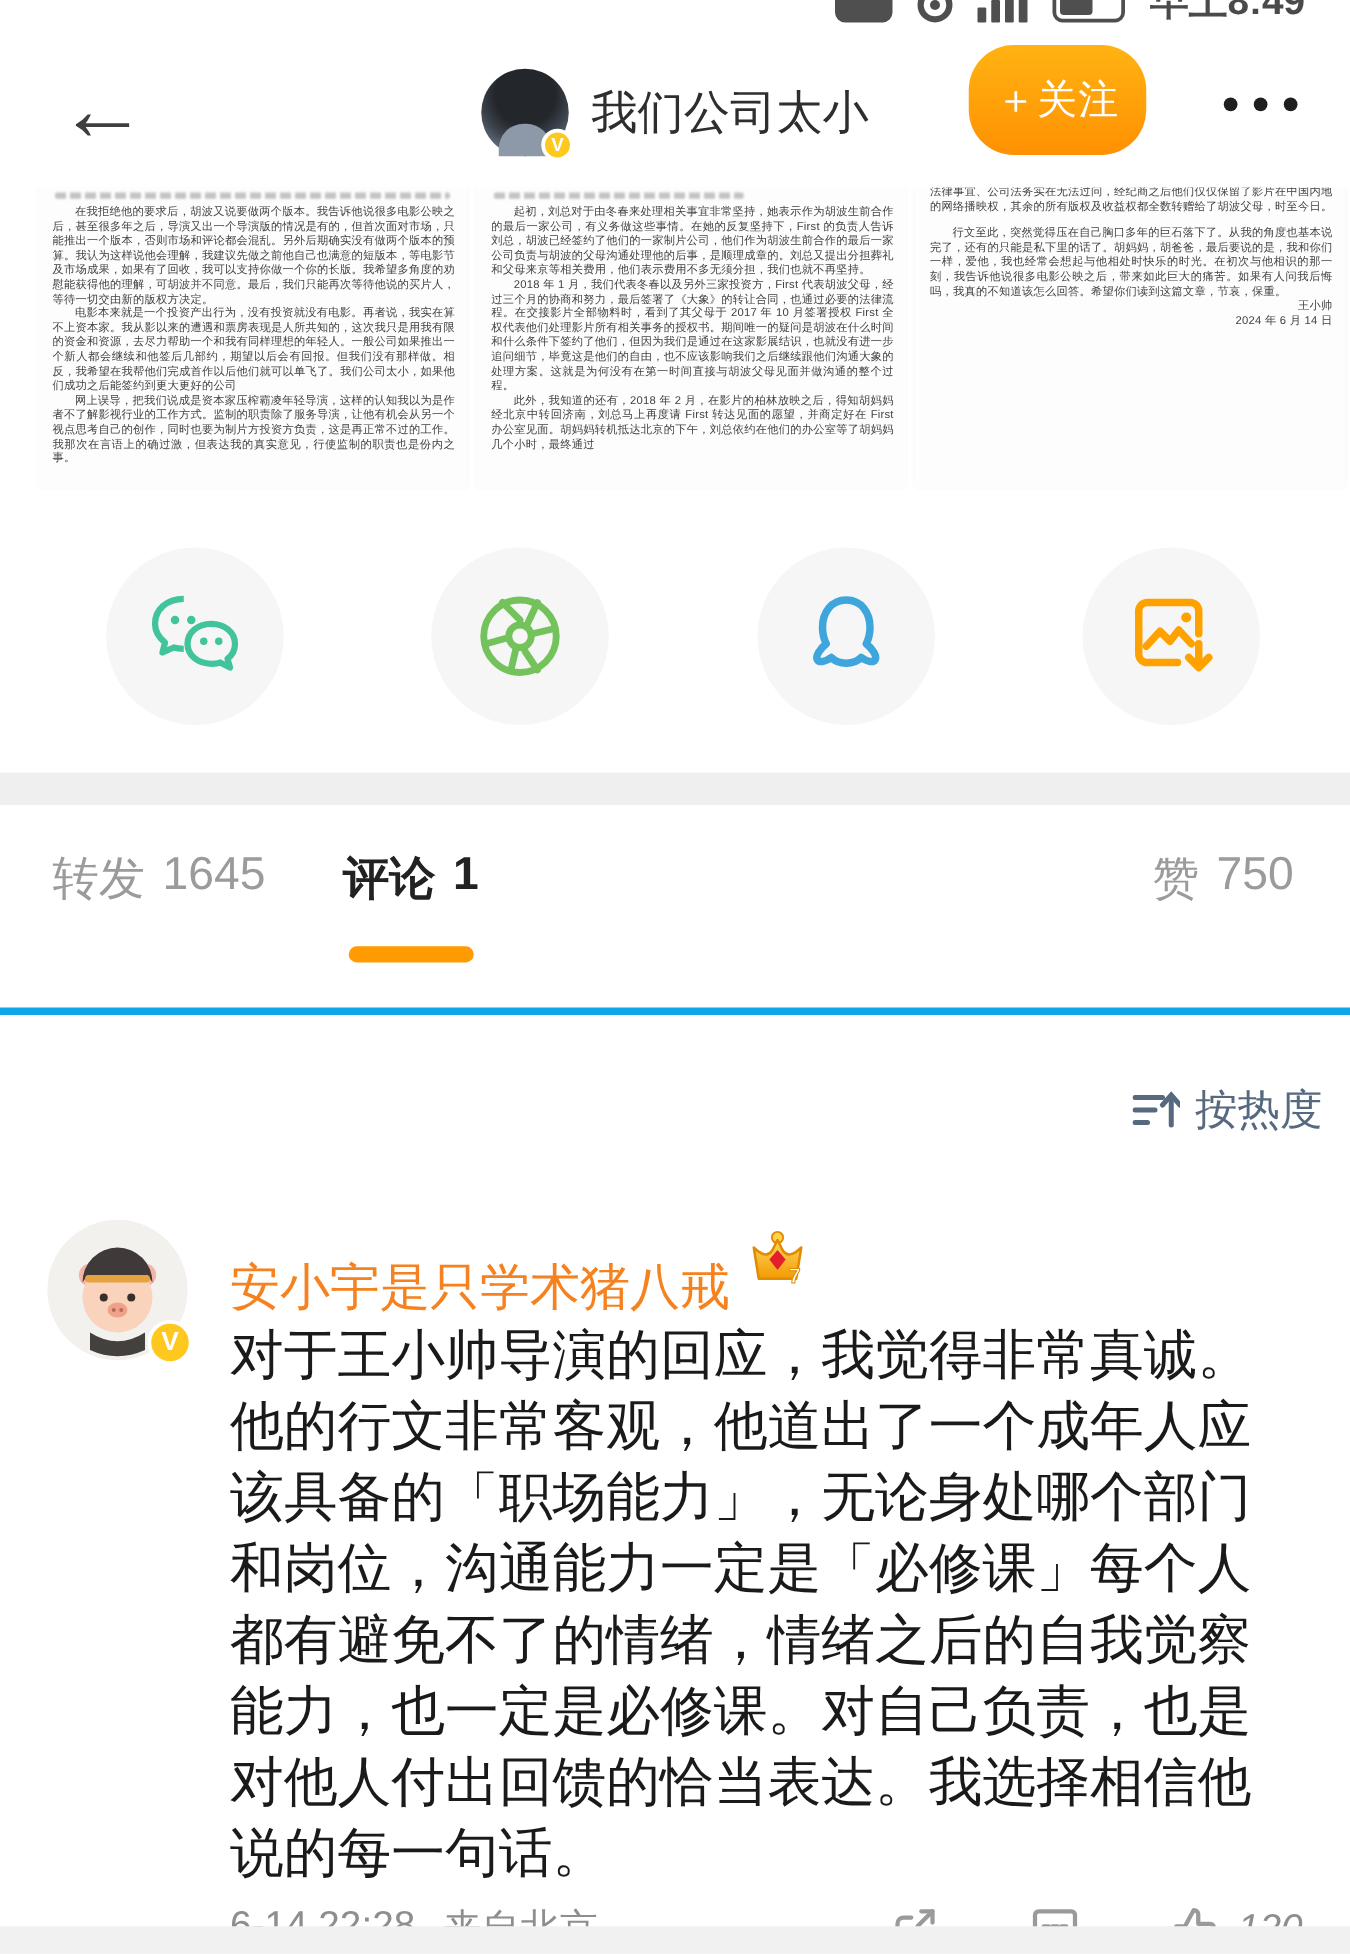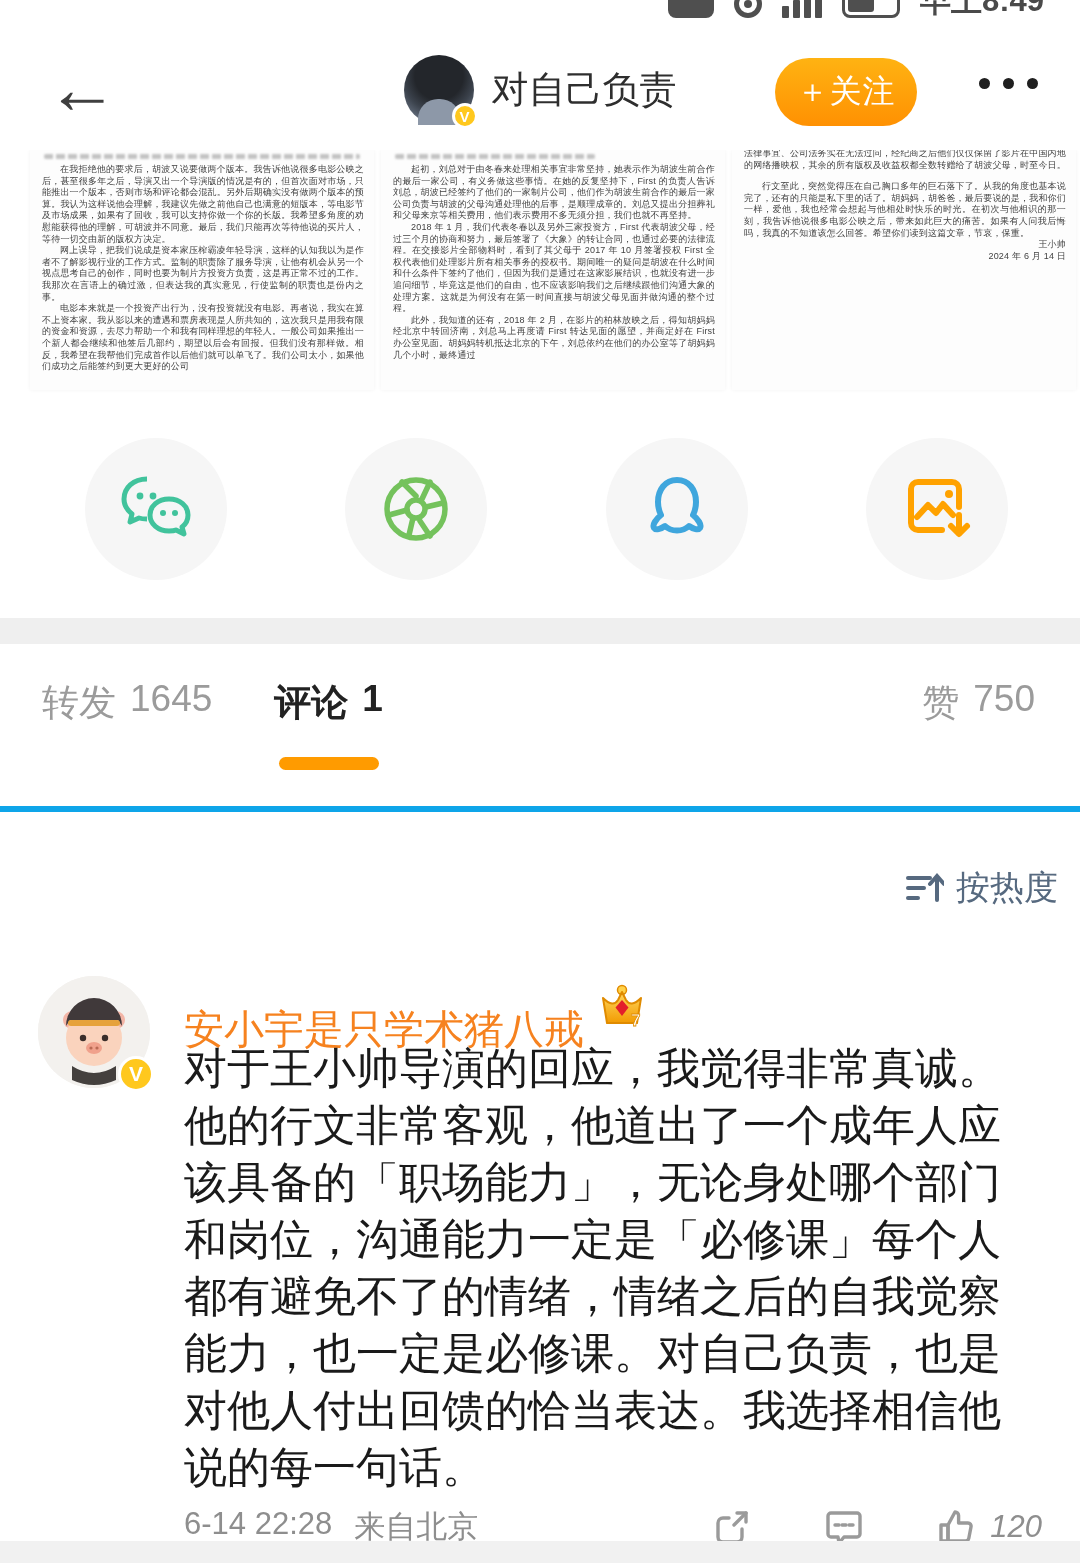--- a/index.html
+++ b/index.html
@@ -31,21 +31,21 @@
   .hdr-avatar { position:relative; width:70px; height:70px; border-radius:50%; pointer-events:auto;
                 background:radial-gradient(circle at 50% 30%, #23262b 0 40%, #3c434d 60%, #6d7889 85%, #9aa5b4 100%); }
   .hdr-avatar::before { content:""; position:absolute; left:14px; bottom:0; width:42px; height:26px;
                 background:#8d98a8; border-radius:20px 20px 0 0; }
   .v-badge { position:absolute; right:-4px; bottom:-4px; background:#ffc81e; color:#fff;
              border:3px solid #fff; border-radius:50%; display:flex; align-items:center;
              justify-content:center; font-weight:bold; }
   .v-badge.small { width:26px; height:26px; font-size:15px; }
   .v-badge.big { width:36px; height:36px; font-size:21px; }
   .hdr-name { font-size:37px; color:#2e2e2e; pointer-events:auto; }
-  .follow-btn { position:absolute; right:163px; top:28px; width:142px; height:68px; border-radius:36px;
+  .follow-btn { position:absolute; right:163px; top:6px; width:142px; height:88px; border-radius:36px;
                 background:linear-gradient(180deg,#ffb312 0%,#ff9102 100%); color:#fff; font-size:32px;
                 display:flex; align-items:center; justify-content:center; letter-spacing:1px; }
   .more-btn { position:absolute; right:34px; top:40px; display:flex; gap:13px; padding:8px; }
   .more-btn i { width:11px; height:11px; border-radius:50%; background:#1f1f1f; }
 
   
   .photos { display:flex; gap:7px; padding:0 0 0 30px; height:246px; }
   .photo-col { width:344px; height:240px; background:#fdfdfd; box-shadow:0 0 4px rgba(0,0,0,.05);
                overflow:hidden; padding:4px 10px 0 12px; }
   .doc-text { font-size:9px; line-height:11.6px; color:#424242; text-align:justify;
@@ -80,21 +80,21 @@
               padding-right:22px; gap:12px; color:#56697f; }
   .sort-label { font-size:34px; }
 
   
   .comment-row { display:flex; padding:12px 38px 0 38px; }
   .cmt-avatar { position:relative; width:112px; height:112px; border-radius:50%; background:#f3f1ee;
                 flex:none; display:flex; align-items:center; justify-content:center; }
   .cmt-body { margin-left:34px; width:866px; }
   .cmt-name-row { display:flex; align-items:center; gap:14px; height:52px; margin-top:4px; }
   .cmt-name { color:#f6821f; font-size:40px;margin-top:46px; }
-  .cmt-text { margin-top:8px; width:840px; font-size:43px; line-height:57px; color:#1a1a1a; }
+  .cmt-text { margin-top:24px; width:840px; font-size:43px; line-height:57px; color:#1a1a1a; }
   .cmt-footer { margin-top:10px; display:flex; align-items:center; color:#8e8e8e; font-size:31px; }
   .cmt-meta { display:flex; gap:22px; }
   .cmt-actions { margin-left:auto; display:flex; align-items:center; gap:72px; }
   .like-wrap { display:flex; align-items:center; gap:14px;font-style:italic; }
 
   .next-strip { position:absolute; left:0; right:0; bottom:0; height:22px; background:#f1f1f1; }
 </style>
 </head>
 <body>
 
@@ -114,37 +114,37 @@
 </div>
 
 <div class="header">
   <div class="back-btn">
     <span class="back-glyph">←</span>
   </div>
   <div class="header-center">
     <div class="hdr-avatar">
       <span class="v-badge small">V</span>
     </div>
-    <span class="hdr-name">对自己负责</span>
+    <span class="hdr-name">我们公司太小</span>
   </div>
   <div class="follow-btn">＋关注</div>
   <div class="more-btn" aria-label="more">
       <i></i>
       <i></i>
       <i></i>
     </div>
 </div>
 
 <div class="photos">
   <div class="photo-col">
     <div class="clip-line"></div>
     <div class="doc-text">
       <p>在我拒绝他的要求后，胡波又说要做两个版本。我告诉他说很多电影公映之后，甚至很多年之后，导演又出一个导演版的情况是有的，但首次面对市场，只能推出一个版本，否则市场和评论都会混乱。另外后期确实没有做两个版本的预算。我认为这样说他会理解，我建议先做之前他自己也满意的短版本，等电影节及市场成果，如果有了回收，我可以支持你做一个你的长版。我希望多角度的劝慰能获得他的理解，可胡波并不同意。最后，我们只能再次等待他说的买片人，等待一切交由新的版权方决定。</p>
+      <p>电影本来就是一个投资产出行为，没有投资就没有电影。再者说，我实在算不上资本家。我从影以来的遭遇和票房表现是人所共知的，这次我只是用我有限的资金和资源，去尽力帮助一个和我有同样理想的年轻人。一般公司如果推出一个新人都会继续和他签后几部约，期望以后会有回报。但我们没有那样做。相反，我希望在我帮他们完成首作以后他们就可以单飞了。我们公司太小，如果他们成功之后能签约到更大更好的公司</p>
       <p>网上误导，把我们说成是资本家压榨霸凌年轻导演，这样的认知我以为是作者不了解影视行业的工作方式。监制的职责除了服务导演，让他有机会从另一个视点思考自己的创作，同时也要为制片方投资方负责，这是再正常不过的工作。我那次在言语上的确过激，但表达我的真实意见，行使监制的职责也是份内之事。</p>
-      <p>电影本来就是一个投资产出行为，没有投资就没有电影。再者说，我实在算不上资本家。我从影以来的遭遇和票房表现是人所共知的，这次我只是用我有限的资金和资源，去尽力帮助一个和我有同样理想的年轻人。一般公司如果推出一个新人都会继续和他签后几部约，期望以后会有回报。但我们没有那样做。相反，我希望在我帮他们完成首作以后他们就可以单飞了。我们公司太小，如果他们成功之后能签约到更大更好的公司</p>
     </div>
   </div>
   <div class="photo-col">
     <div class="clip-line" style="margin-right:120px"></div>
     <div class="doc-text">
       <p>起初，刘总对于由冬春来处理相关事宜非常坚持，她表示作为胡波生前合作的最后一家公司，有义务做这些事情。在她的反复坚持下，First 的负责人告诉刘总，胡波已经签约了他们的一家制片公司，他们作为胡波生前合作的最后一家公司负责与胡波的父母沟通处理他的后事，是顺理成章的。刘总又提出分担葬礼和父母来京等相关费用，他们表示费用不多无须分担，我们也就不再坚持。</p>
       <p>2018 年 1 月，我们代表冬春以及另外三家投资方，First 代表胡波父母，经过三个月的协商和努力，最后签署了《大象》的转让合同，也通过必要的法律流程。在交接影片全部物料时，看到了其父母于 2017 年 10 月签署授权 First 全权代表他们处理影片所有相关事务的授权书。期间唯一的疑问是胡波在什么时间和什么条件下签约了他们，但因为我们是通过在这家影展结识，也就没有进一步追问细节，毕竟这是他们的自由，也不应该影响我们之后继续跟他们沟通大象的处理方案。这就是为何没有在第一时间直接与胡波父母见面并做沟通的整个过程。</p>
       <p>此外，我知道的还有，2018 年 2 月，在影片的柏林放映之后，得知胡妈妈经北京中转回济南，刘总马上再度请 First 转达见面的愿望，并商定好在 First 办公室见面。胡妈妈转机抵达北京的下午，刘总依约在他们的办公室等了胡妈妈几个小时，最终通过</p>
     </div>
   </div>

